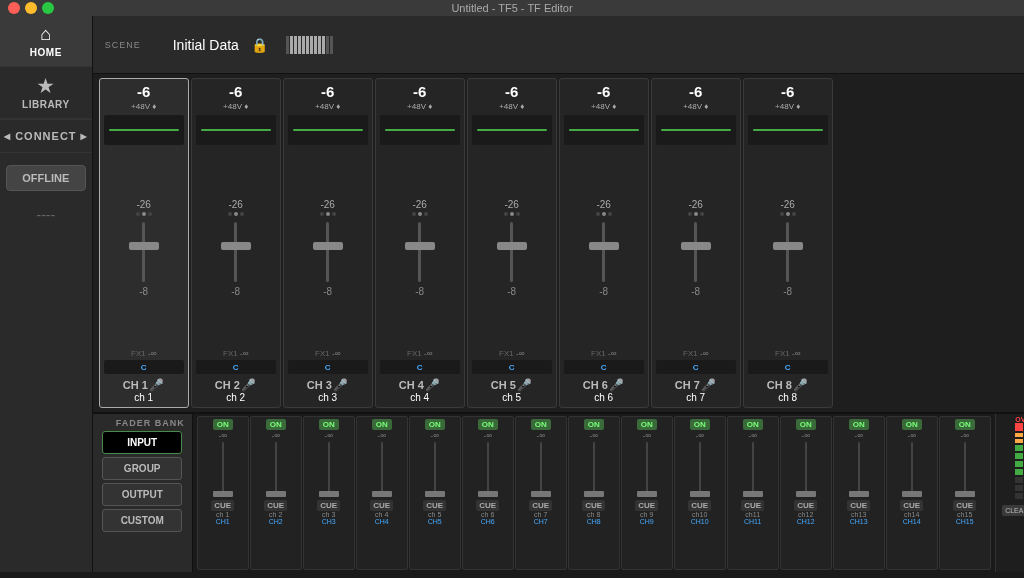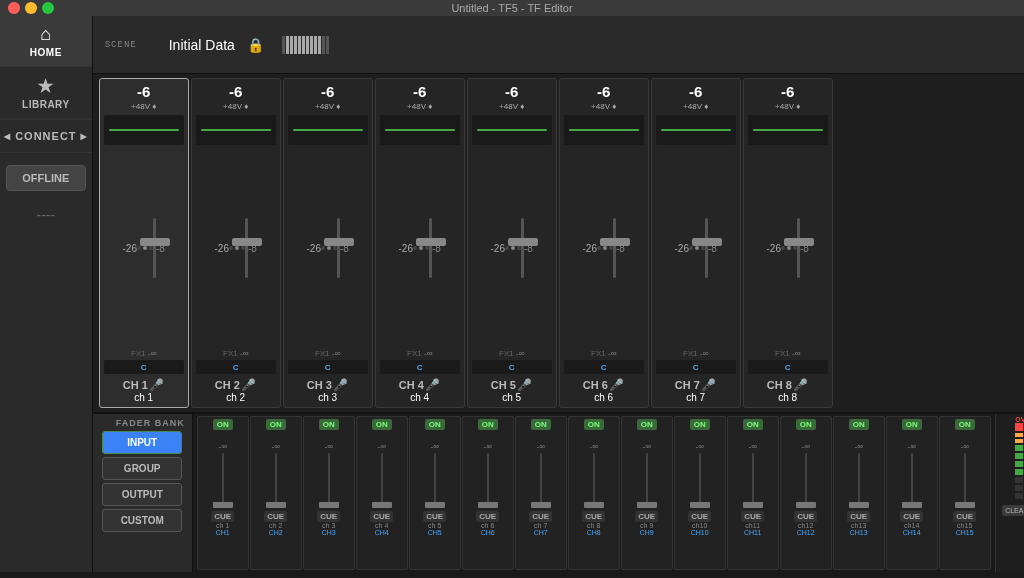--- a/index.html
+++ b/index.html
@@ -190,21 +190,21 @@
     .ch-green-line {
       width: 70px;
       height: 2px;
       background: #4a4;
       border-radius: 1px;
     }
 
     .ch-fader-area {
       flex: 1;
       display: flex;
-      flex-direction: row;
+      flex-direction: column;
       align-items: center;
       justify-content: center;
       width: 100%;
       position: relative;
     }
     .ch-fader-label {
       font-size: 10px;
       color: #aaa;
     }
     .ch-fader-track {
@@ -289,21 +289,21 @@
       padding: 5px;
       border-radius: 3px;
       text-align: center;
       font-size: 10px;
       font-weight: bold;
       cursor: pointer;
       border: 1px solid #555;
       background: #333;
       color: #bbb;
     }
-    .fb-btn.active { background: #3b82f6; color: #fff; border-color: #4a8a4a; text-align: center; }
+    .fb-btn.active { background: #000000; color: #fff; border-color: #4a8a4a; text-align: center; }
 
     
     #mini-faders {
       flex: 1;
       display: flex;
       padding: 2px 4px;
       gap: 1px;
       overflow: hidden;
     }
 
@@ -316,21 +316,21 @@
       border: 1px solid #333;
       border-radius: 2px;
       padding: 2px 1px;
     }
     .mini-on-btn {
       font-size: 8px;
       background: #3a6a3a;
       color: #7f7;
       padding: 1px 4px;
       border-radius: 2px;
-      margin-bottom: 12px;
+      margin-bottom: 1px;
       font-weight: bold;
     }
     .mini-db { font-size: 8px; color: #888; }
     .mini-fader-track {
       width: 2px;
       height: 55px;
       background: #444;
       border-radius: 1px;
       position: relative;
       margin: 2px 0;
@@ -406,21 +406,21 @@
     </div>
     <div class="offline-btn">
       <span>OFFLINE</span>
     </div>
     <div class="sidebar-dashes">----</div>
   </div>
 
   <div id="center">
 
     <div id="scene-header">
-      <div style="display:flex;flex-direction:row;align-items:flex-end;font-family:Liberation Mono, monospace;">
+      <div style="display:flex;flex-direction:row;align-items:flex-end;">
         <span class="scene-label">SCENE</span>
       </div>
       <span class="scene-name">Initial Data</span>
       <span style="font-size:14px;color:#888;margin-left:4px;">🔒</span>
 
       <div class="meter-bar">
         <div class="meter-seg"></div>
         <div class="meter-seg active"></div>
         <div class="meter-seg active"></div>
         <div class="meter-seg active"></div>

